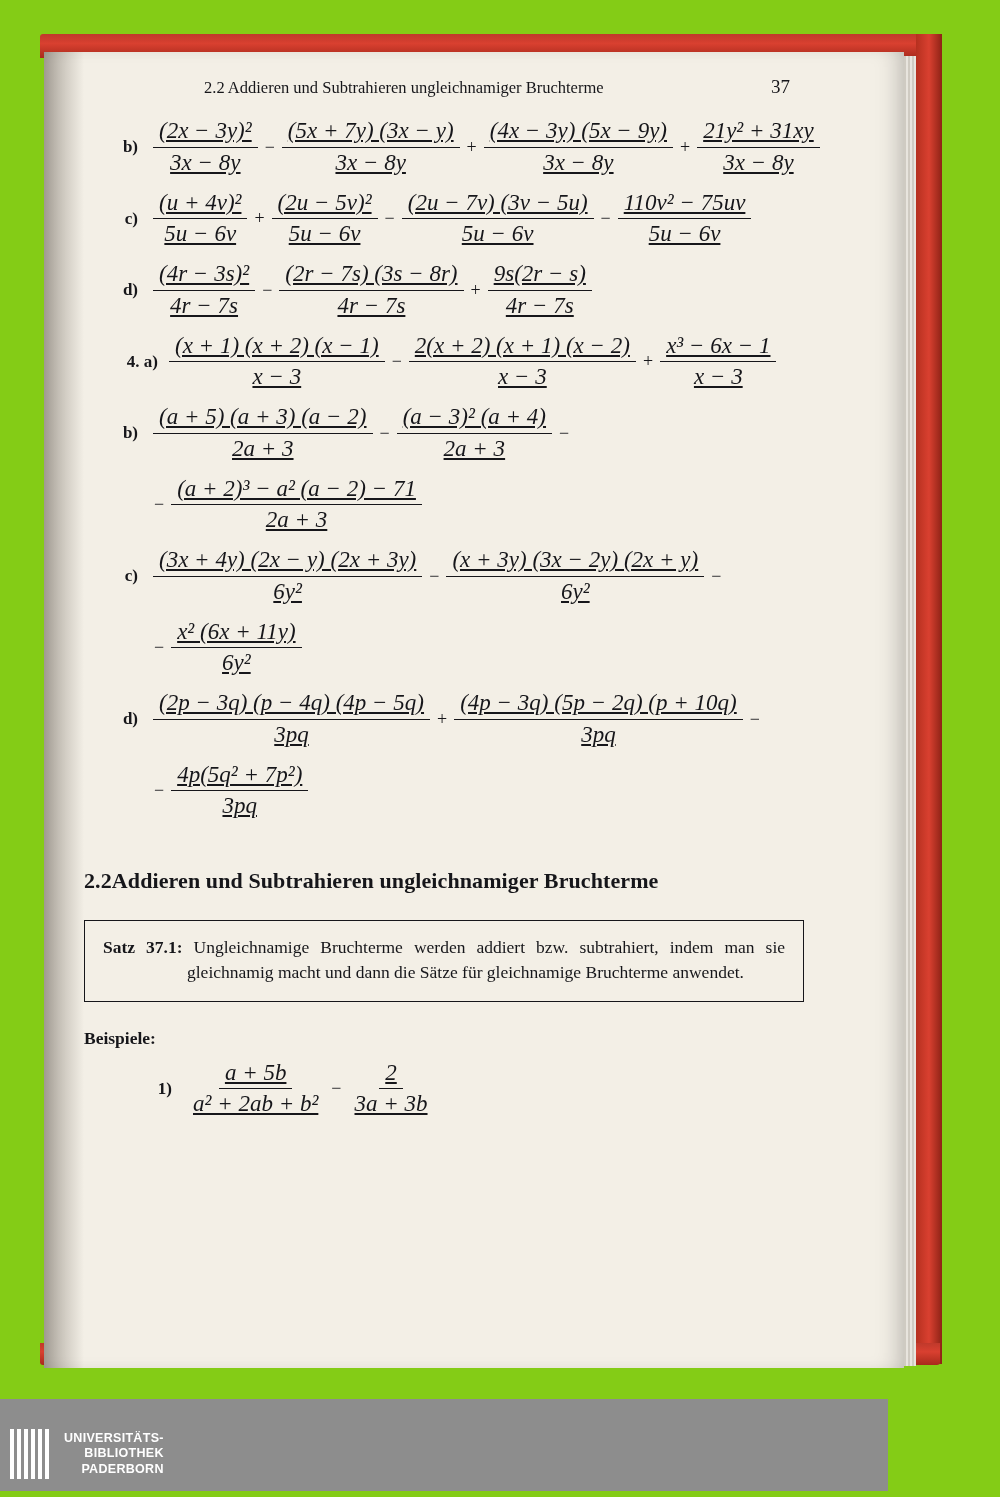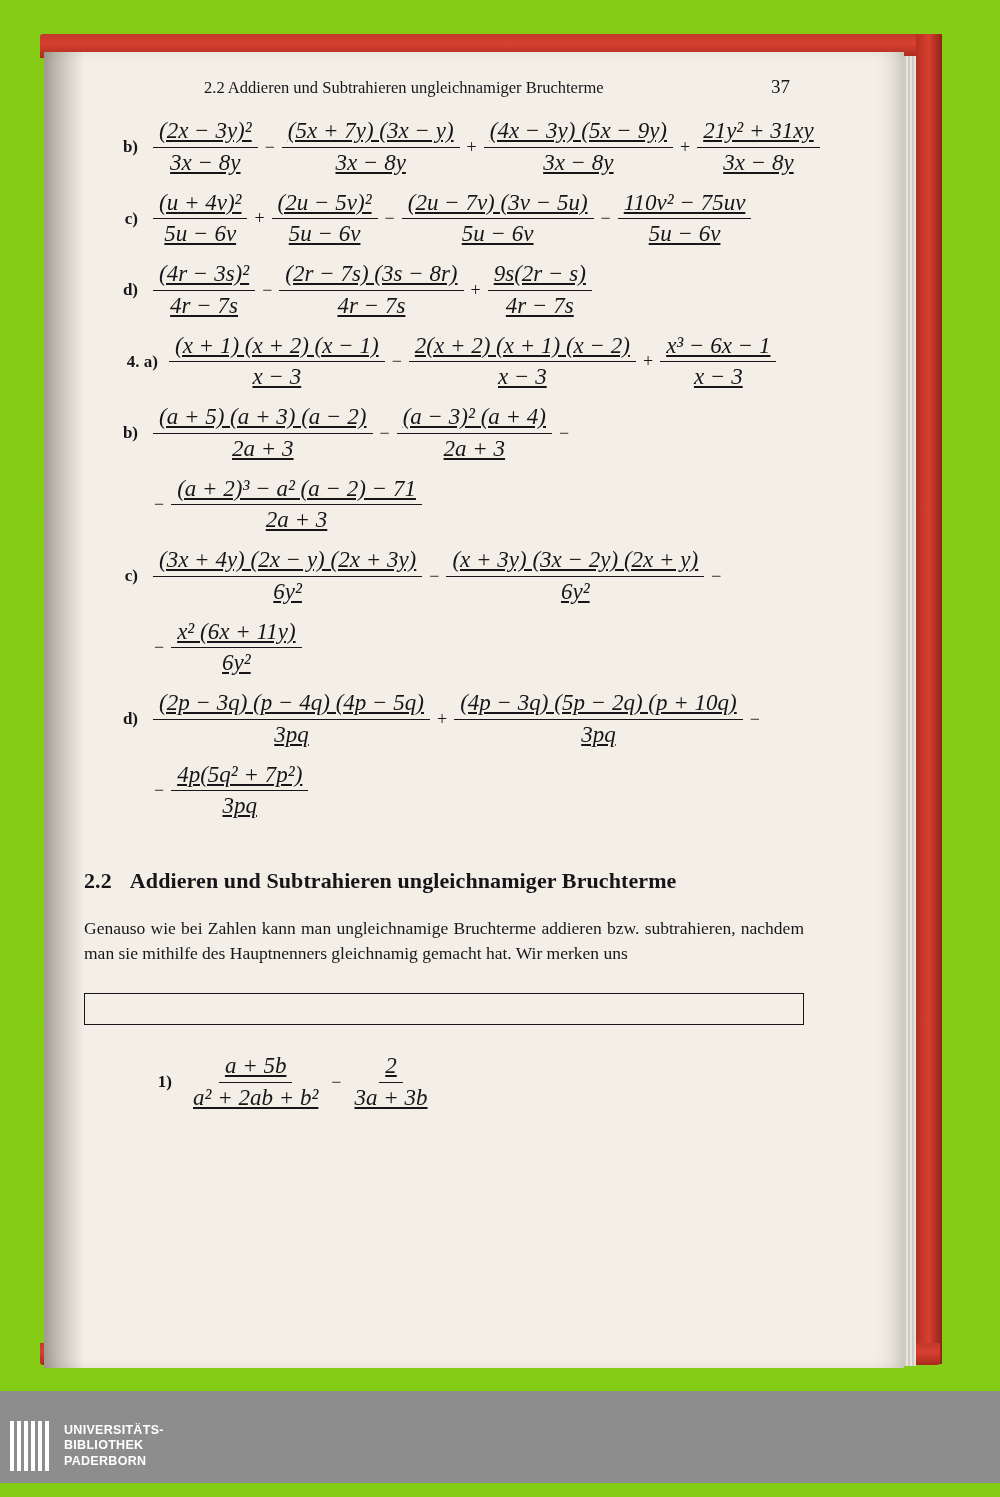--- a/index.html
+++ b/index.html
@@ -122,21 +122,21 @@
   }
 
   
   h2.sec {
     font-family: "Liberation Serif", serif;
     font-size: 22px;
     font-weight: bold;
     margin: 46px 0 22px 0;
     letter-spacing: .1px;
   }
-  h2.sec .num { margin-right: 18px; }
+  h2.sec .num { margin-right: 0; }
 
   p.body {
     font-size: 17.5px;
     line-height: 1.45;
     text-align: justify;
     margin: 0 0 18px 0;
   }
 
   .satz-box {
     border: 1.4px solid #16161a;
@@ -156,23 +156,24 @@
 
   .beispiele {
     font-weight: bold;
     font-size: 17.5px;
     margin: 22px 0 6px 0;
   }
 
   
   .footer-band {
     position: absolute;
-    left: 0; bottom: 14px;
-    width: 1000px; height: 92px;
+    left: 0; bottom: 6px;
+    width: 888px; height: 92px;
     background: #8d8d8d;
+    text-align: right;
   }
   .footer-inner {
     position: absolute;
     left: 10px; bottom: 12px;
     display: flex;
     align-items: center;
     gap: 12px;
   }
   .barcode {
     width: 42px; height: 50px;
@@ -347,25 +348,29 @@
             <span class="num">4p(5q² + 7p²)</span>
             <span class="den">3pq</span>
           </span>
         </div>
       </div>
 
     <h2 class="sec">
       <span class="num">2.2</span><span>Addieren und Subtrahieren ungleichnamiger Bruchterme</span>
     </h2>
 
-    <p class="body">Genauso wie bei Zahlen kann man ungleichnamige Bruchterme addieren bzw. subtrahieren, nachdem man sie mithilfe des Hauptnenners gleichnamig gemacht hat. Wir merken uns</p>
 
     <div class="satz-box">
+      <p class="first">
+        <span class="satz-label">Satz 37.1:</span>
+        <span>Ungleichnamige Bruchterme werden addiert bzw. subtrahiert, indem man sie gleichnamig macht und dann die Sätze für gleichnamige Bruchterme anwendet.</span>
+      </p>
     </div>
 
+    <div class="beispiele">Beispiele:</div>
     <div id="example-list">
         <div class="eqrow" style="margin-left: 34px;">
           <span class="lbl">1)</span>
           <span class="frac">
             <span class="num">a + 5b</span>
             <span class="den">a² + 2ab + b²</span>
           </span>
           <span class="op">−</span>
           <span class="frac">
             <span class="num">2</span>

